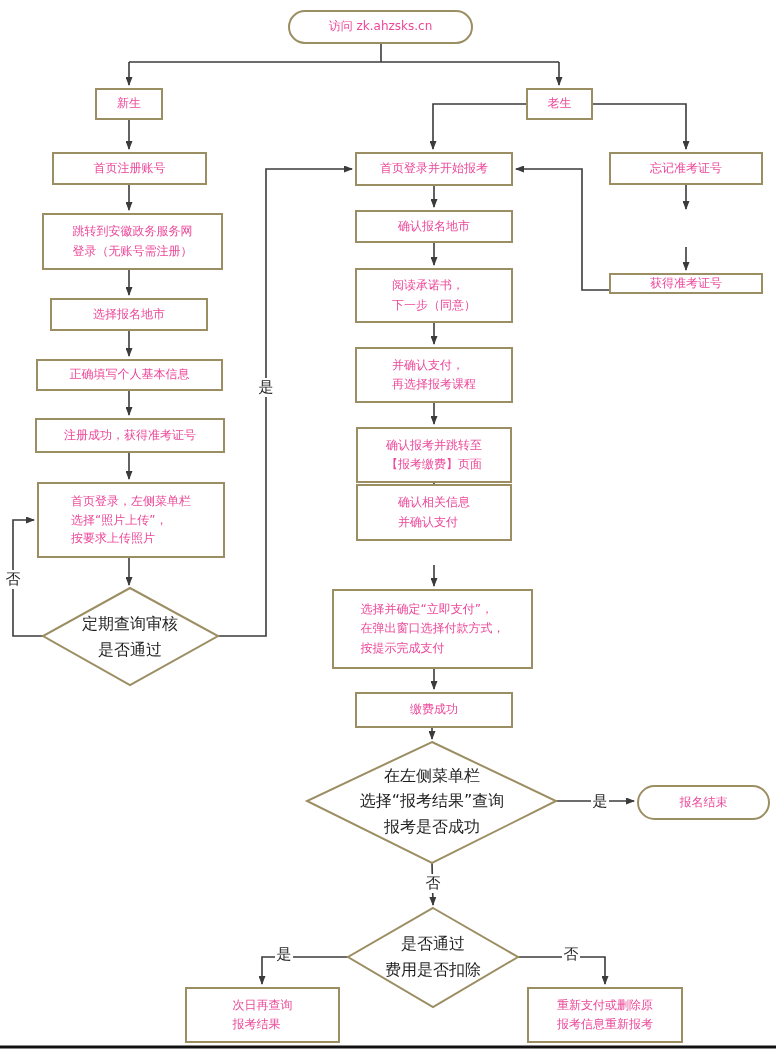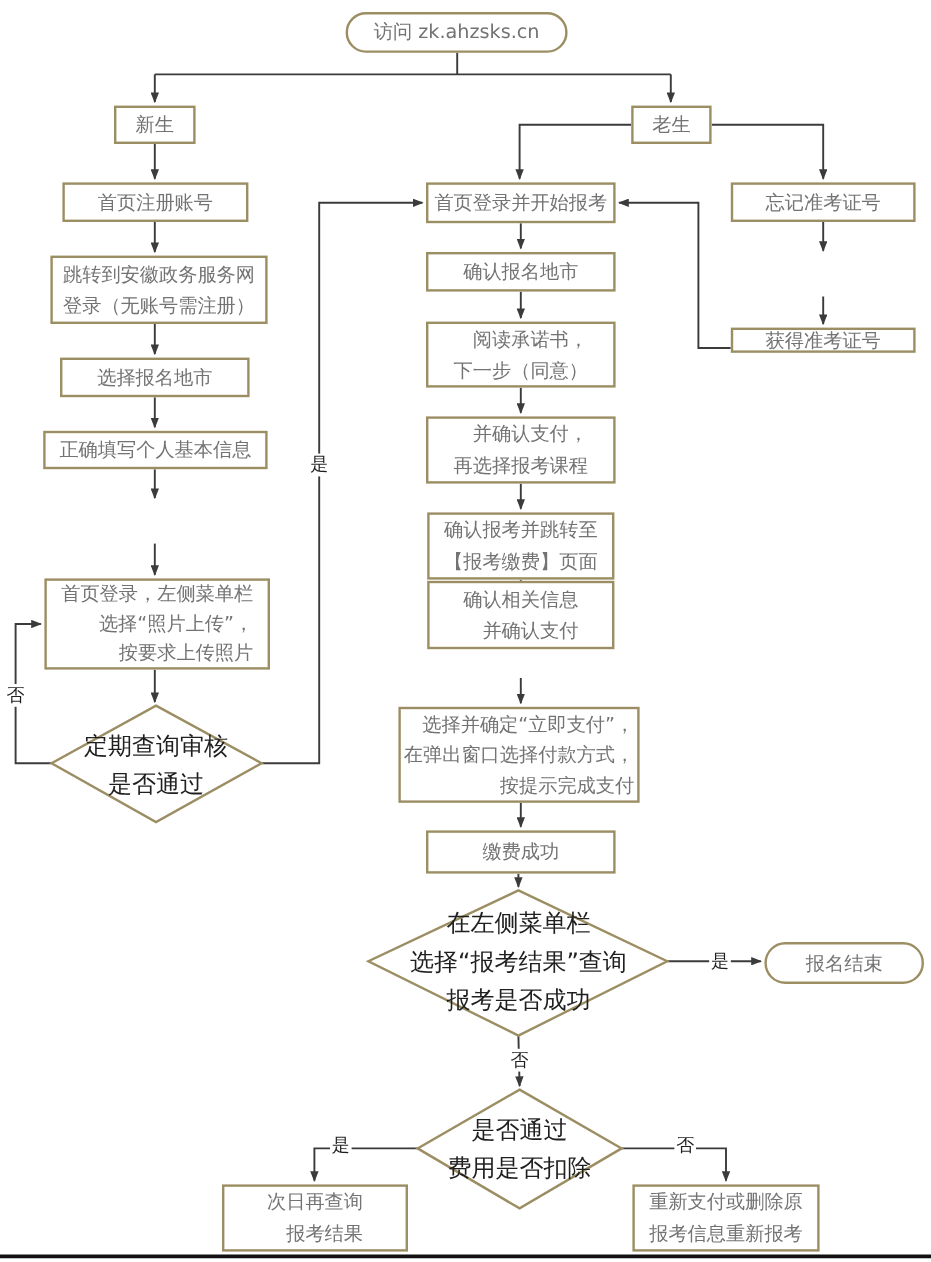--- a/index.html
+++ b/index.html
@@ -5,27 +5,27 @@
   html,body { margin:0; padding:0; background:#ffffff; }
   .stage {
     position:relative; width:776px; height:1052px; overflow:hidden;
     background:#ffffff; font-family:"DejaVu Sans", sans-serif; color:#1f1f1f;
   }
   .layer { position:absolute; left:0; top:0; }
   .node {
     position:absolute; box-sizing:border-box;
     border:2px solid #9c8e63; background:#ffffff;
     display:flex; align-items:center; justify-content:center;
-    text-align:right; font-size:16px; line-height:1.6;
-    white-space:pre-line; color:#737373; z-index:2;
+    text-align:left; font-size:12px; line-height:1.6;
+    white-space:pre-line; color:#ec4899; z-index:2;
   }
   .pill { border-radius:18px; }
   .diamond-label {
     position:absolute; display:flex; align-items:center; justify-content:center;
-    text-align:center; font-size:20px; line-height:1.6; white-space:pre-line;
+    text-align:center; font-size:16px; line-height:1.6; white-space:pre-line;
     color:#1f1f1f; z-index:2;
   }
   .edge-label {
     position:absolute; background:#ffffff; font-size:15px; color:#1f1f1f;
     display:flex; align-items:center; justify-content:center;
     width:18px; height:19px; z-index:3;
   }
 </style>
 </head>
 <body>
@@ -89,20 +89,21 @@
 
   <div class="node pill" style="left:288px; top:10px; width:185px; height:34px;">访问 zk.ahzsks.cn</div>
   <div class="node pill" style="left:637px; top:785px; width:133px; height:35px;">报名结束</div>
 
   <div class="node" style="left:95px; top:88px; width:68px; height:32px;">新生</div>
   <div class="node" style="left:52px; top:152px; width:155px; height:33px;">首页注册账号</div>
   <div class="node" style="left:42px; top:213px; width:181px; height:57px;">跳转到安徽政务服务网
 登录（无账号需注册）</div>
   <div class="node" style="left:50px; top:298px; width:158px; height:33px;">选择报名地市</div>
   <div class="node" style="left:36px; top:359px; width:187px; height:32px;">正确填写个人基本信息</div>
+  <div class="node" style="left:35px; top:418px; width:190px; height:35px;">注册成功，获得准考证号</div>
   <div class="node" style="left:37px; top:482px; width:188px; height:76px; line-height:1.55;">首页登录，左侧菜单栏
 选择“照片上传”，
 按要求上传照片</div>
   <div class="diamond-label" style="left:60px; top:599px; width:140px; height:75px;">定期查询审核
 是否通过</div>
 
   <div class="node" style="left:526px; top:88px; width:67px; height:32px;">老生</div>
   <div class="node" style="left:609px; top:152px; width:154px; height:33px;">忘记准考证号</div>
   <div class="node" style="left:609px; top:273px; width:154px; height:21px;">获得准考证号</div>
 

